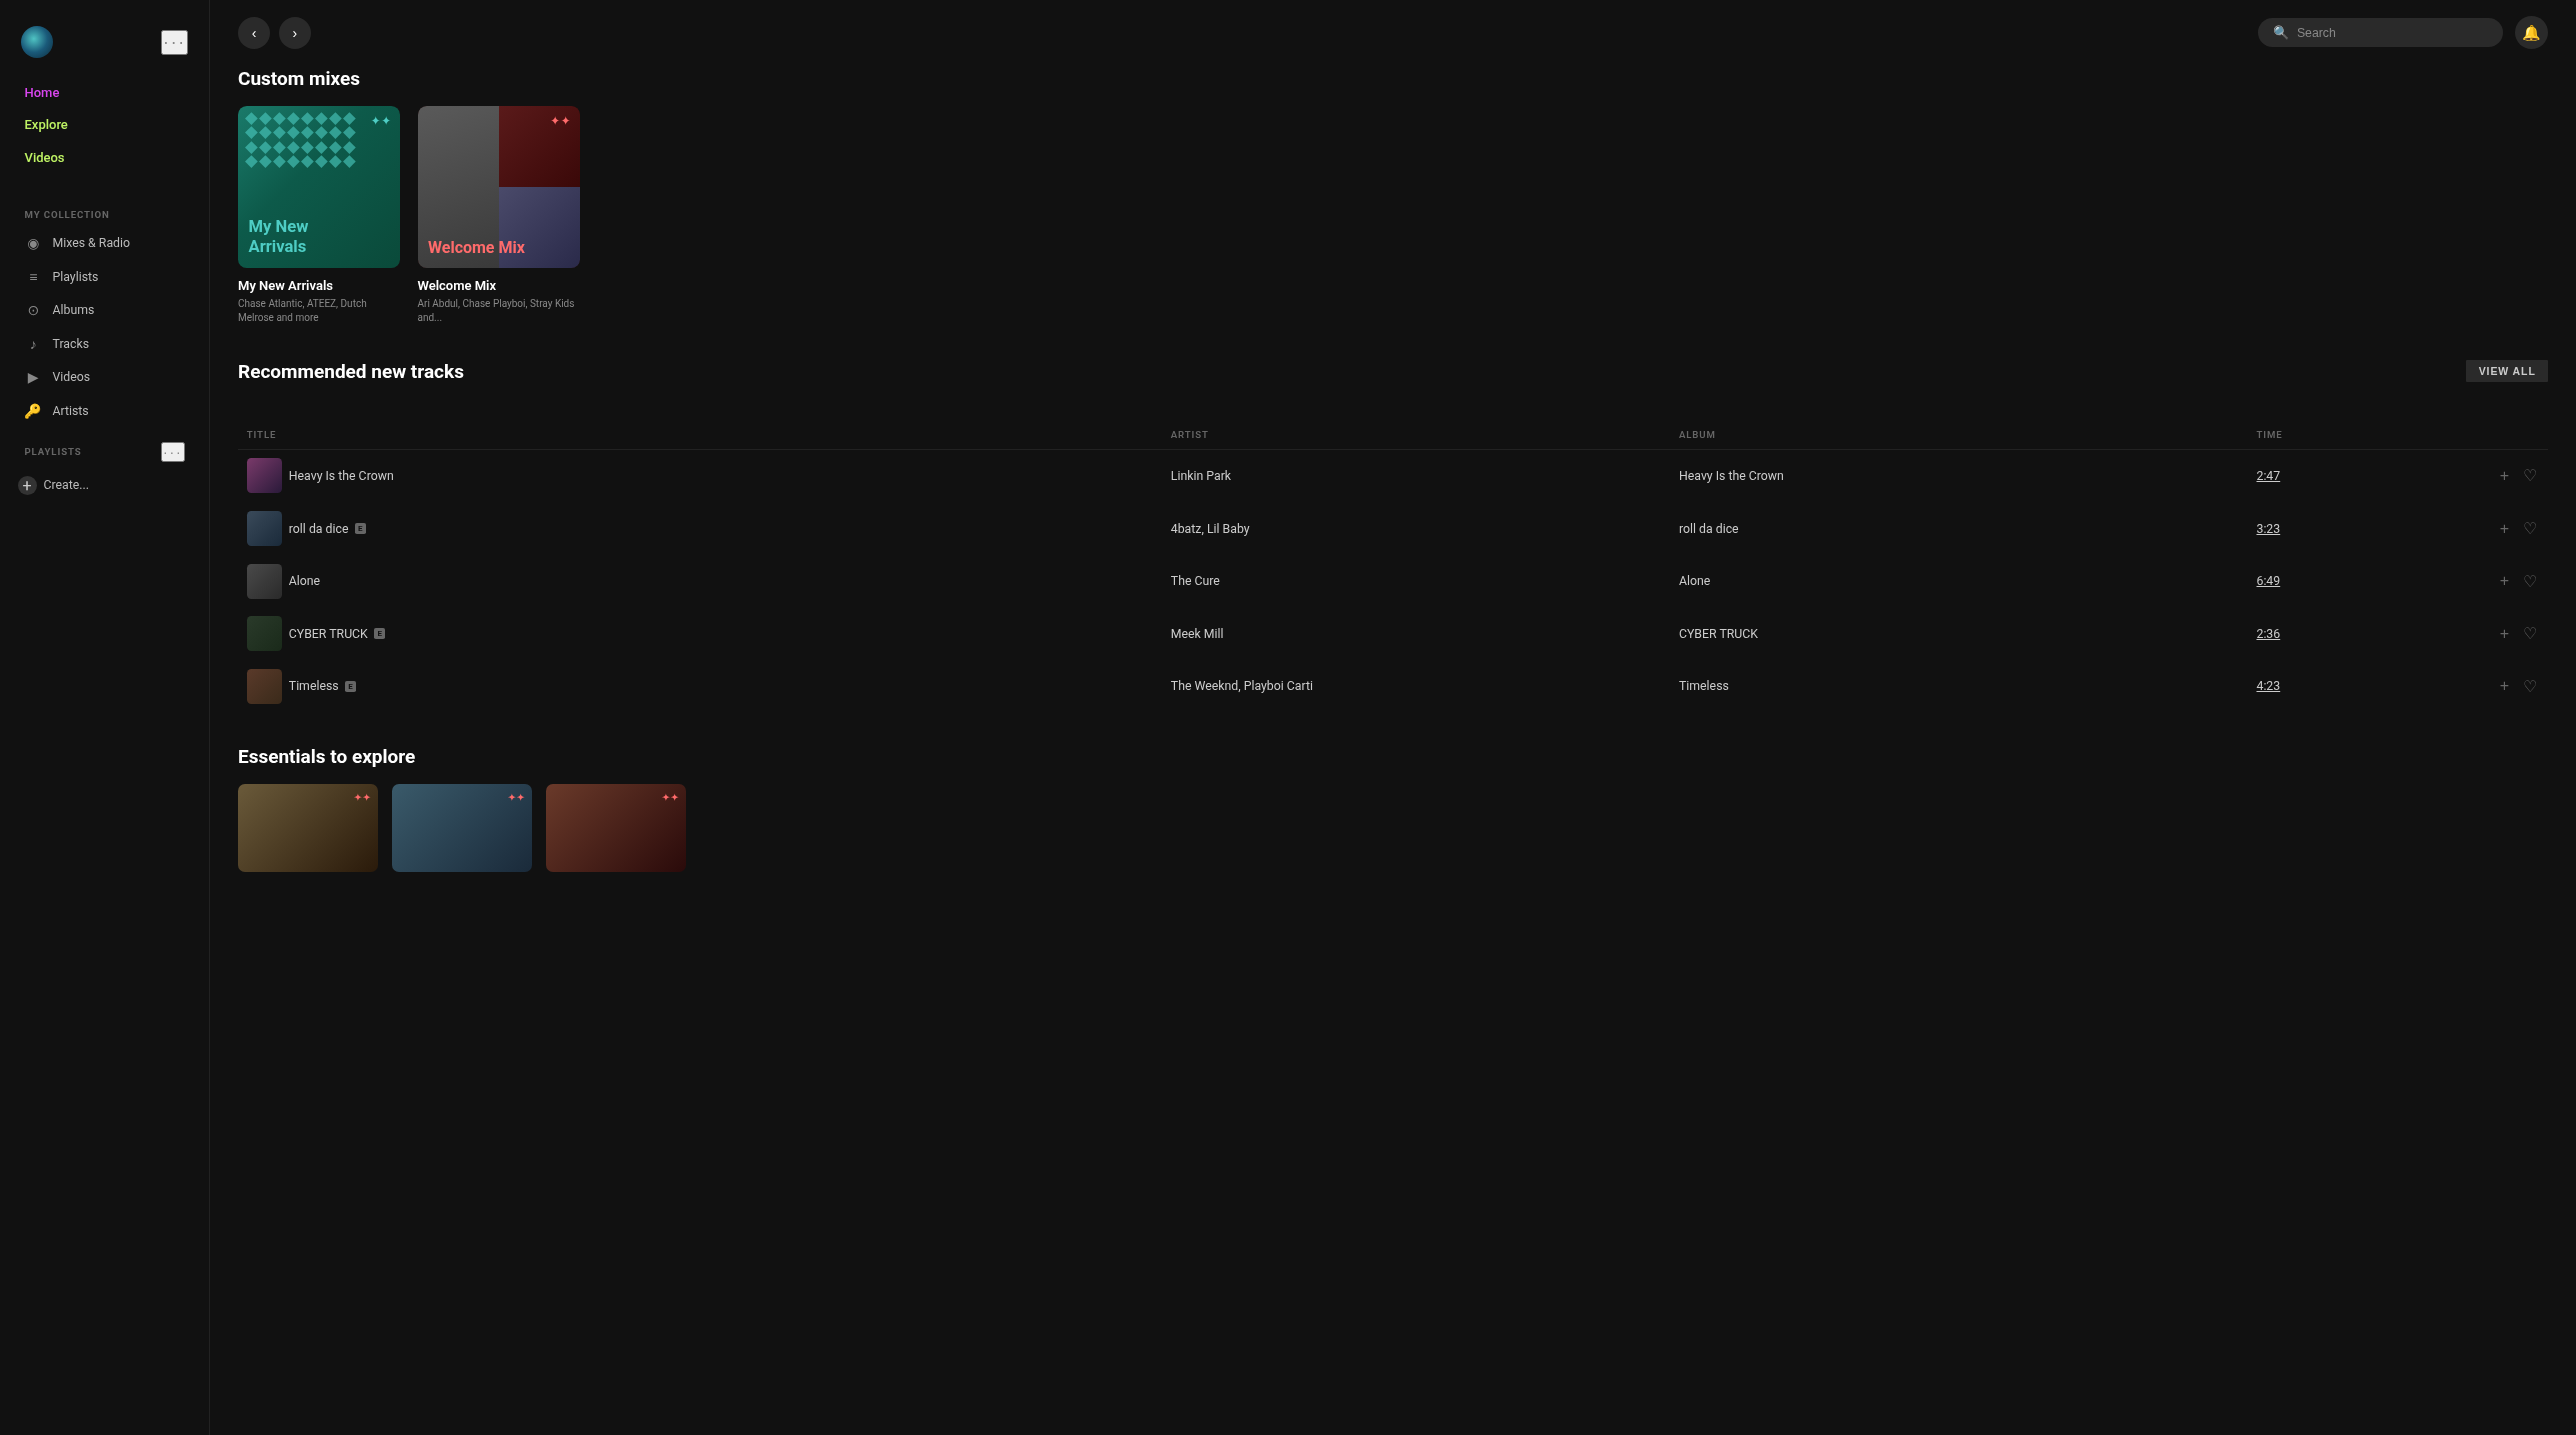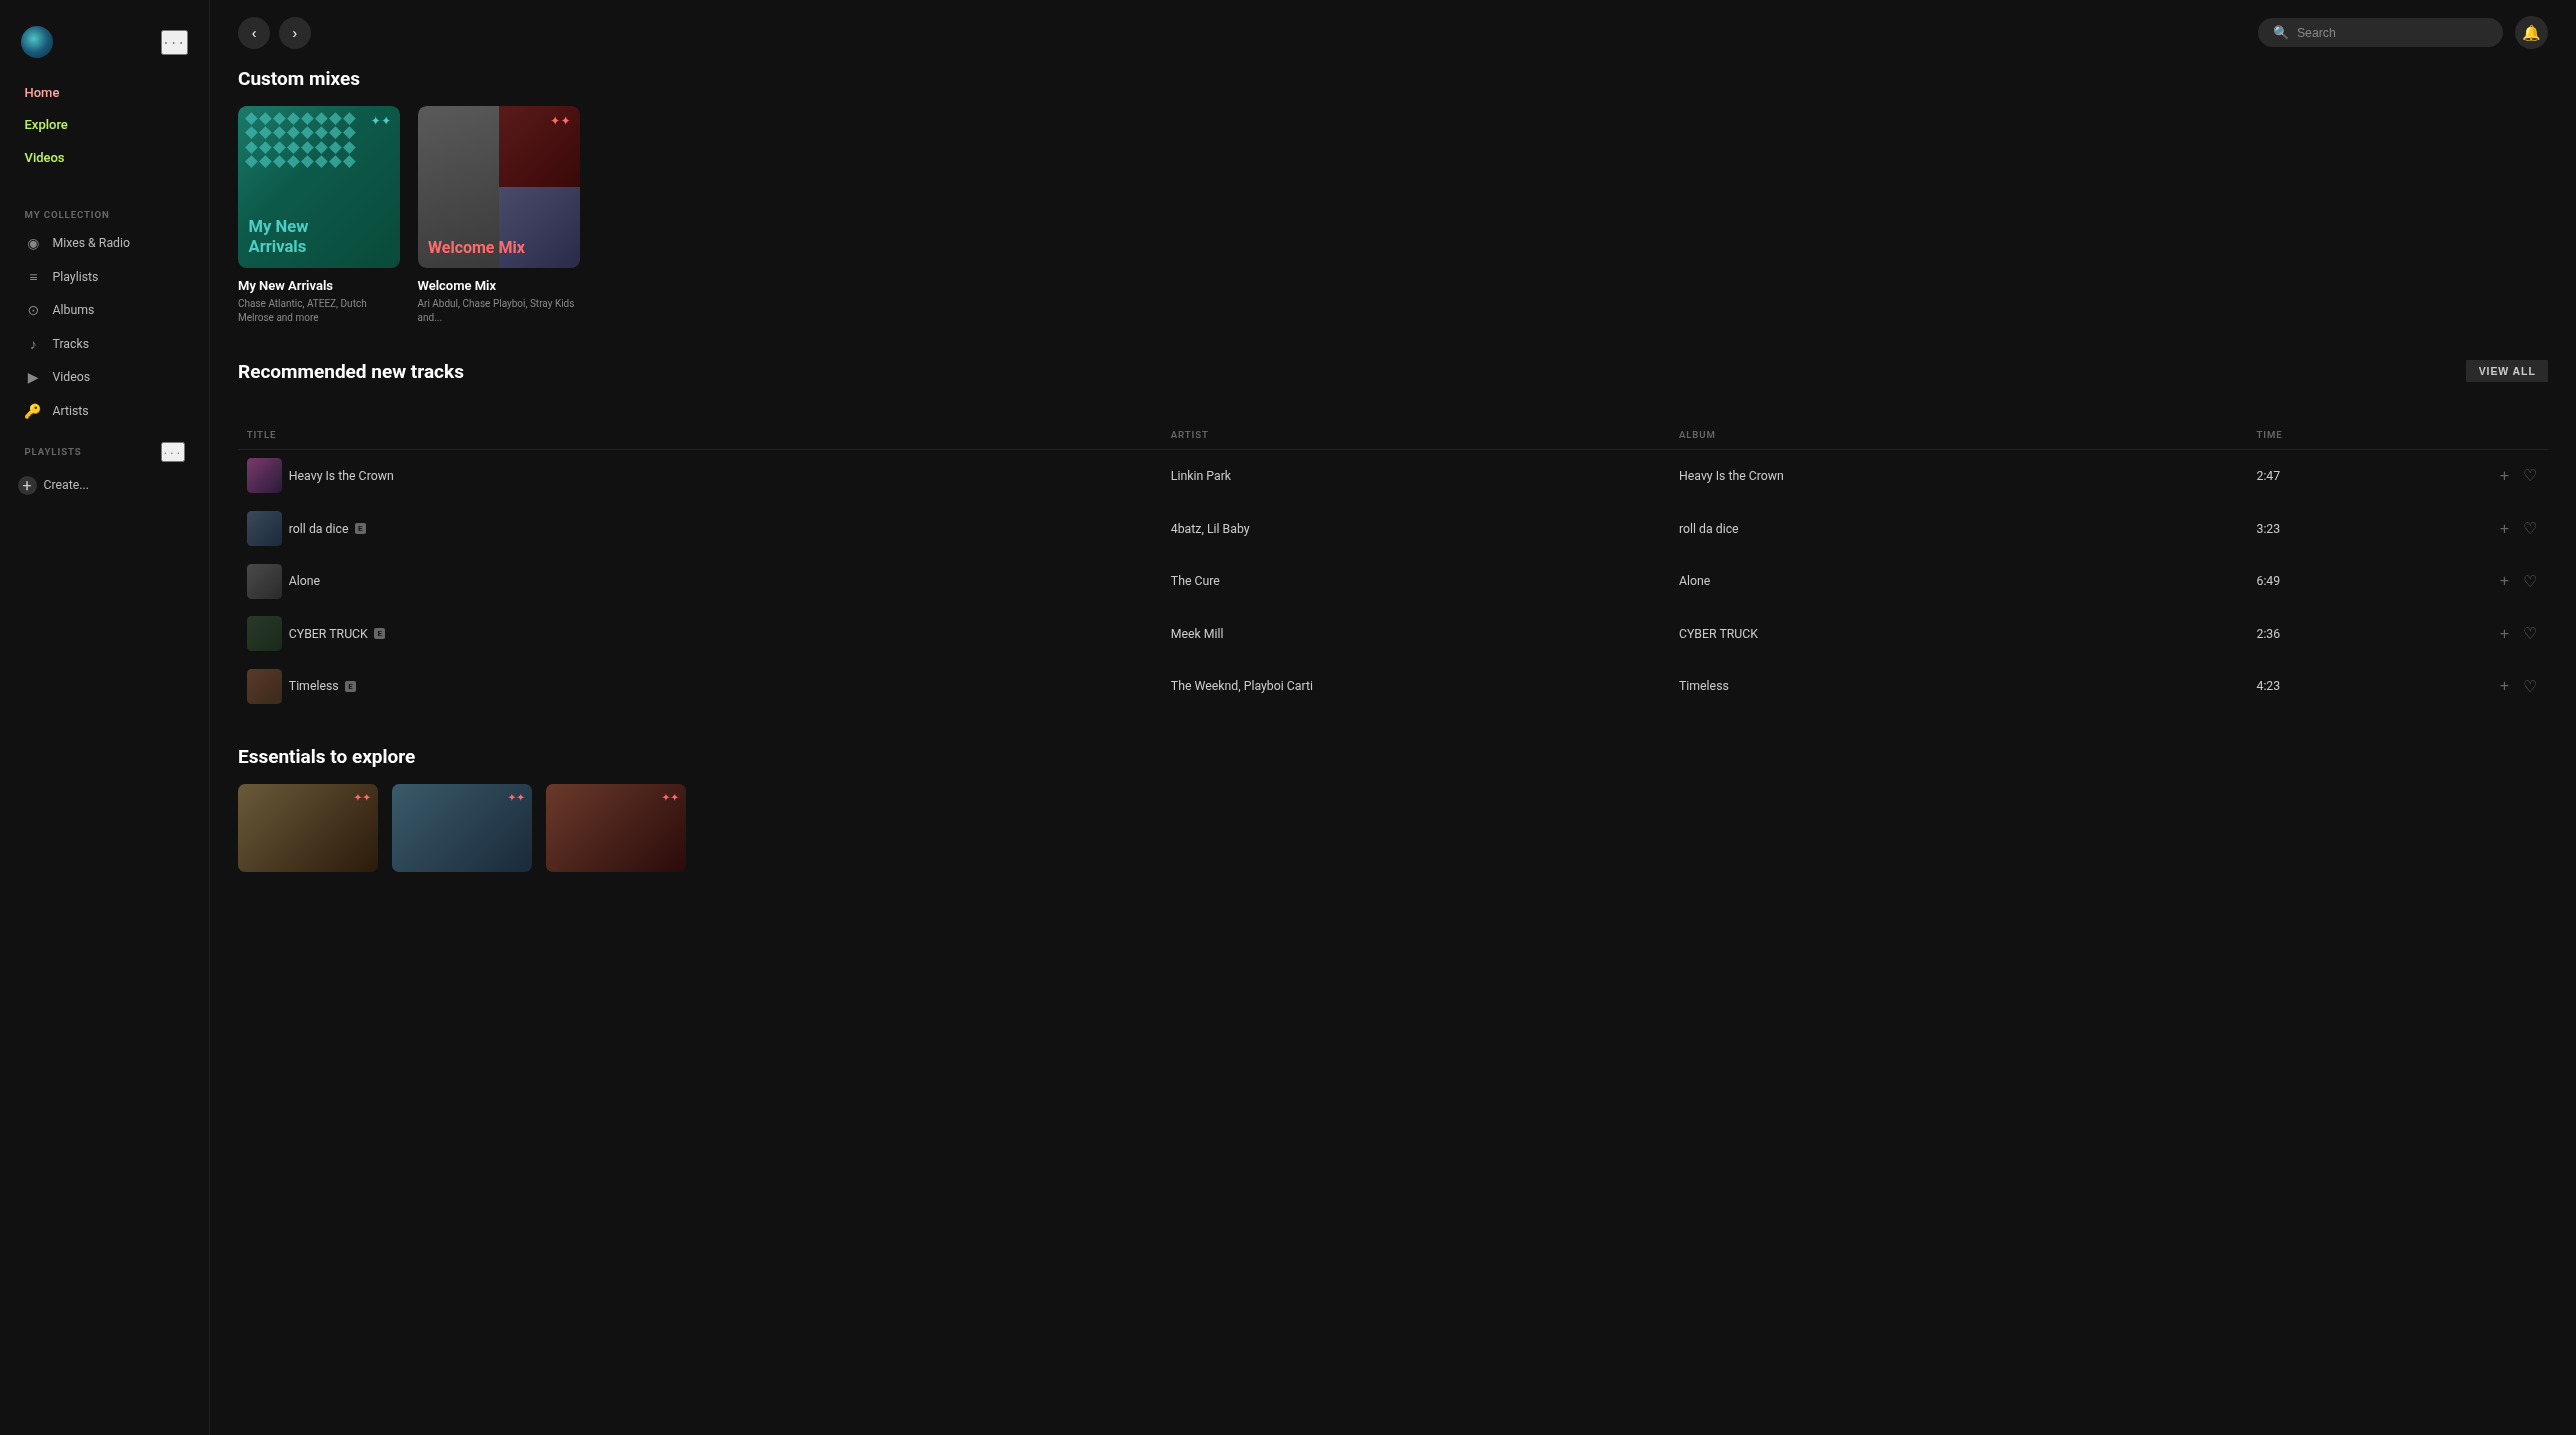--- a/index.html
+++ b/index.html
@@ -50,21 +50,21 @@
       gap: 8.8px;
       padding: 8.8px 10.5px;
       border-radius: 5.3px;
       cursor: pointer;
       font-size: 13px;
       font-weight: 500;
       color: #bef264;
       text-decoration: none;
     }
     .nav-item.active {
-      color: #fca5a5;
+      color: #d946ef;
     }
 
     .section-label {
       font-size: 9.6px;
       color: #666;
       font-weight: 700;
       letter-spacing: 0.9px;
       text-transform: uppercase;
       padding: 14px 24.5px 7px;
     }
@@ -379,21 +379,21 @@
       justify-content: flex-end;
     }
     .track-action-btn {
       background: none;
       border: none;
       color: #666;
       cursor: pointer;
       font-size: 16px;
       padding: 1.8px;
     }
-    .track-time { color: #888; }
+    .track-time { color: #888; text-decoration: underline; }
 
     
     .essentials-row {
       display: flex;
       gap: 14px;
     }
     .essential-card {
       width: 140px;
       cursor: pointer;
     }

